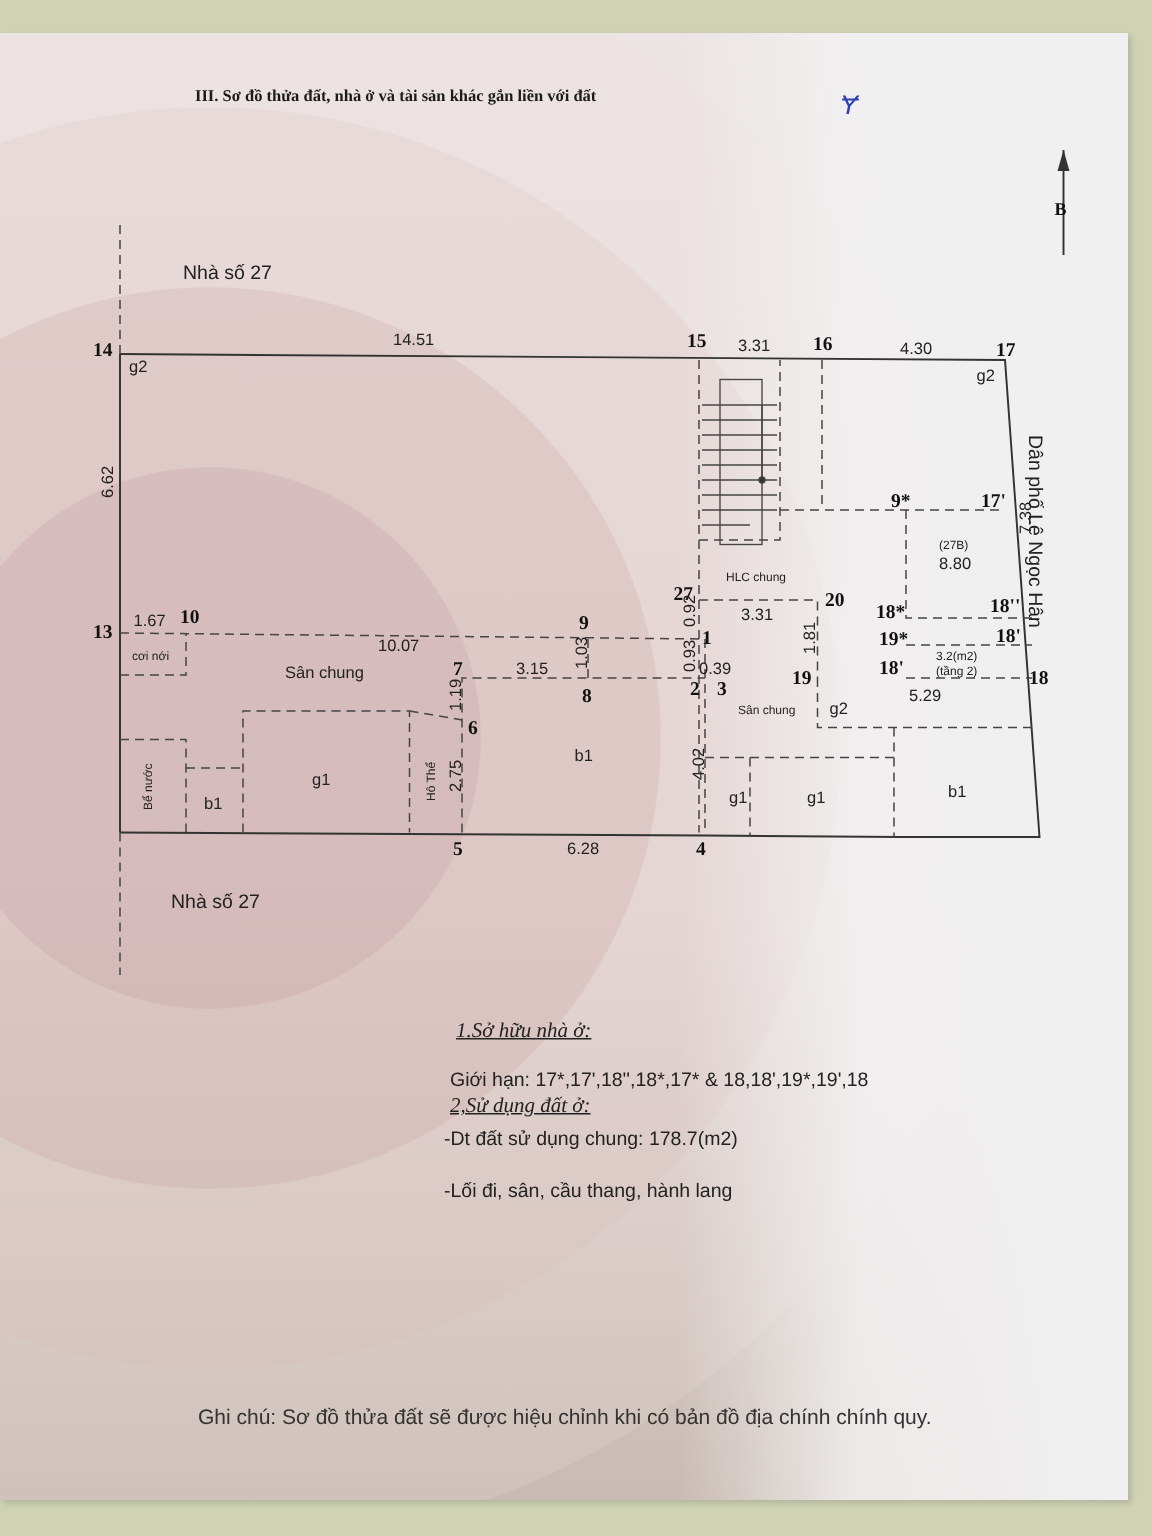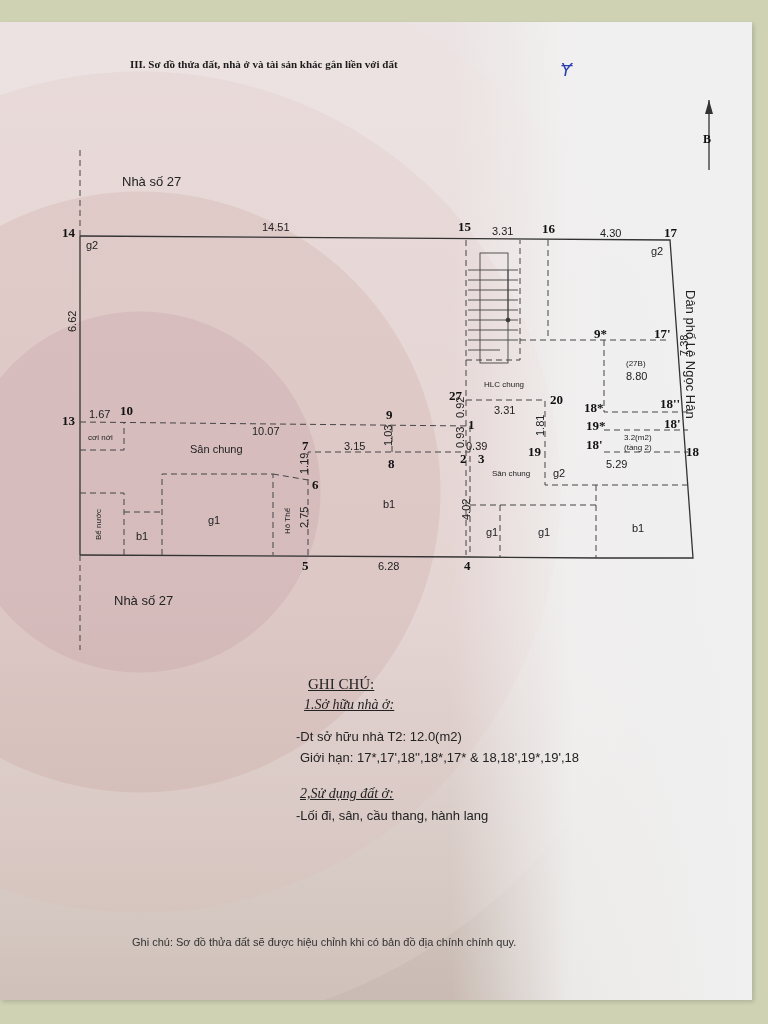--- a/index.html
+++ b/index.html
@@ -29,21 +29,21 @@
   svg.plan { position:absolute; left:0; top:0; }
   .lbl { position:absolute; font-size:11px; color:#222; white-space:nowrap; }
   .pt { position:absolute; font-family:"Liberation Serif", serif; font-weight:bold; font-size:13px; color:#111; white-space:nowrap; }
   .small { font-size:8px; }
   .rot { transform:rotate(-90deg); transform-origin:left top; }
   .road { position:absolute; left:698px; top:290px; transform:rotate(90deg); transform-origin:left top; font-size:13px; color:#222; white-space:nowrap; }
   .notes { position:absolute; left:296px; top:676px; color:#222; }
   .notes .h { font-family:"Liberation Serif", serif; font-size:15px; text-decoration:underline; }
   .notes .sub { font-family:"Liberation Serif", serif; font-style:italic; font-size:14px; text-decoration:underline; }
   .notes .line { font-size:13px; }
-  .footer { position:absolute; left:132px; top:936px; font-size:11px; color:#333; white-space:nowrap; }
+  .footer { position:absolute; left:132px; top:936px; font-size:14px; color:#333; white-space:nowrap; }
 </style>
 </head>
 <body>
 
 <div class="sheet">
   <div class="sheet-right"></div>
 </div>
 
 <div class="title">III. Sơ đồ thửa đất, nhà ở và tài sản khác gắn liền với đất</div>
 <div class="sig">Ɏ</div>
@@ -173,21 +173,20 @@
 <div class="lbl small" style="left:626px;top:359px">(27B)</div>
 <div class="lbl small" style="left:624px;top:433px">3.2(m2)</div>
 <div class="lbl small" style="left:624px;top:443px">(tầng 2)</div>
 
 <div class="lbl" style="left:122px;top:174px;font-size:13px">Nhà số 27</div>
 <div class="lbl" style="left:114px;top:593px;font-size:13px">Nhà số 27</div>
 <div class="pt" style="left:703px;top:132px;font-size:12px">B</div>
 <div class="road">Dân phố Lê Ngọc Hân</div>
 
 <div class="notes">
-  <div class="h" style="margin-left:12px">GHI CHÚ:</div>
   <div class="sub" style="margin:4px 0 16px 8px">1.Sở hữu nhà ở:</div>
-  <div class="line" style="margin-top:5px">-Dt sở hữu nhà T2: 12.0(m2)</div>
   <div class="line" style="margin:6px 0 0 4px">Giới hạn: 17*,17',18'',18*,17* &amp; 18,18',19*,19',18</div>
-  <div class="sub" style="margin:21px 0 0 4px">2,Sử dụng đất ở:</div>
-  <div class="line" style="margin-top:6px">-Lối đi, sân, cầu thang, hành lang</div>
+  <div class="sub" style="margin:3px 0 0 4px">2,Sử dụng đất ở:</div>
+  <div class="line" style="margin-top:5px">-Dt đất sử dụng chung: 178.7(m2)</div>
+  <div class="line" style="margin-top:20px">-Lối đi, sân, cầu thang, hành lang</div>
 </div>
 
 <div class="footer">Ghi chú: Sơ đồ thửa đất sẽ được hiệu chỉnh khi có bản đồ địa chính chính quy.</div>
 
 </body></html>

